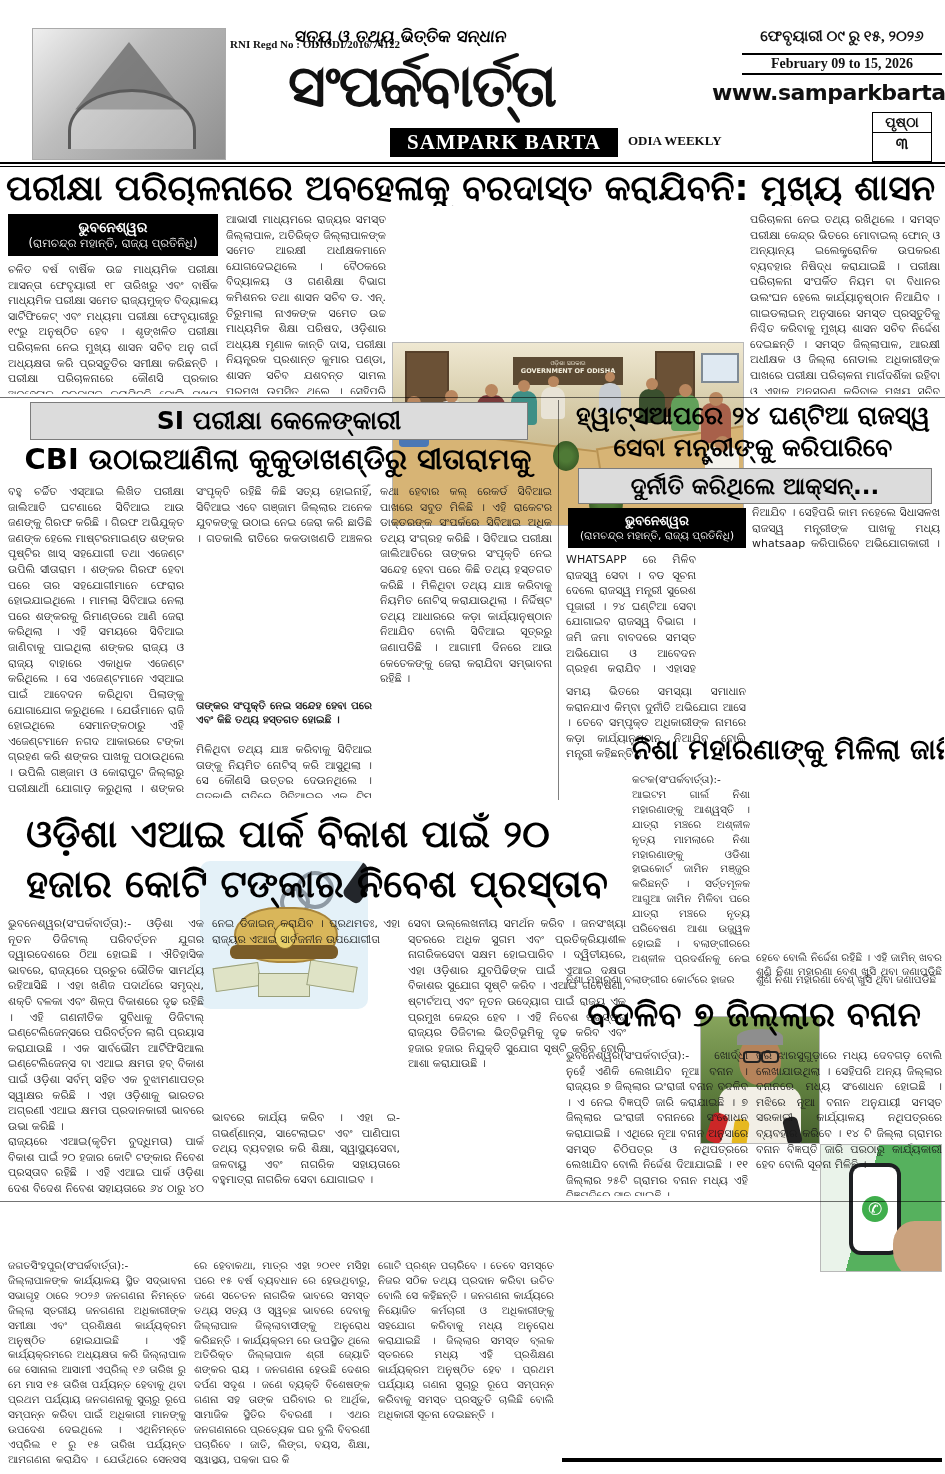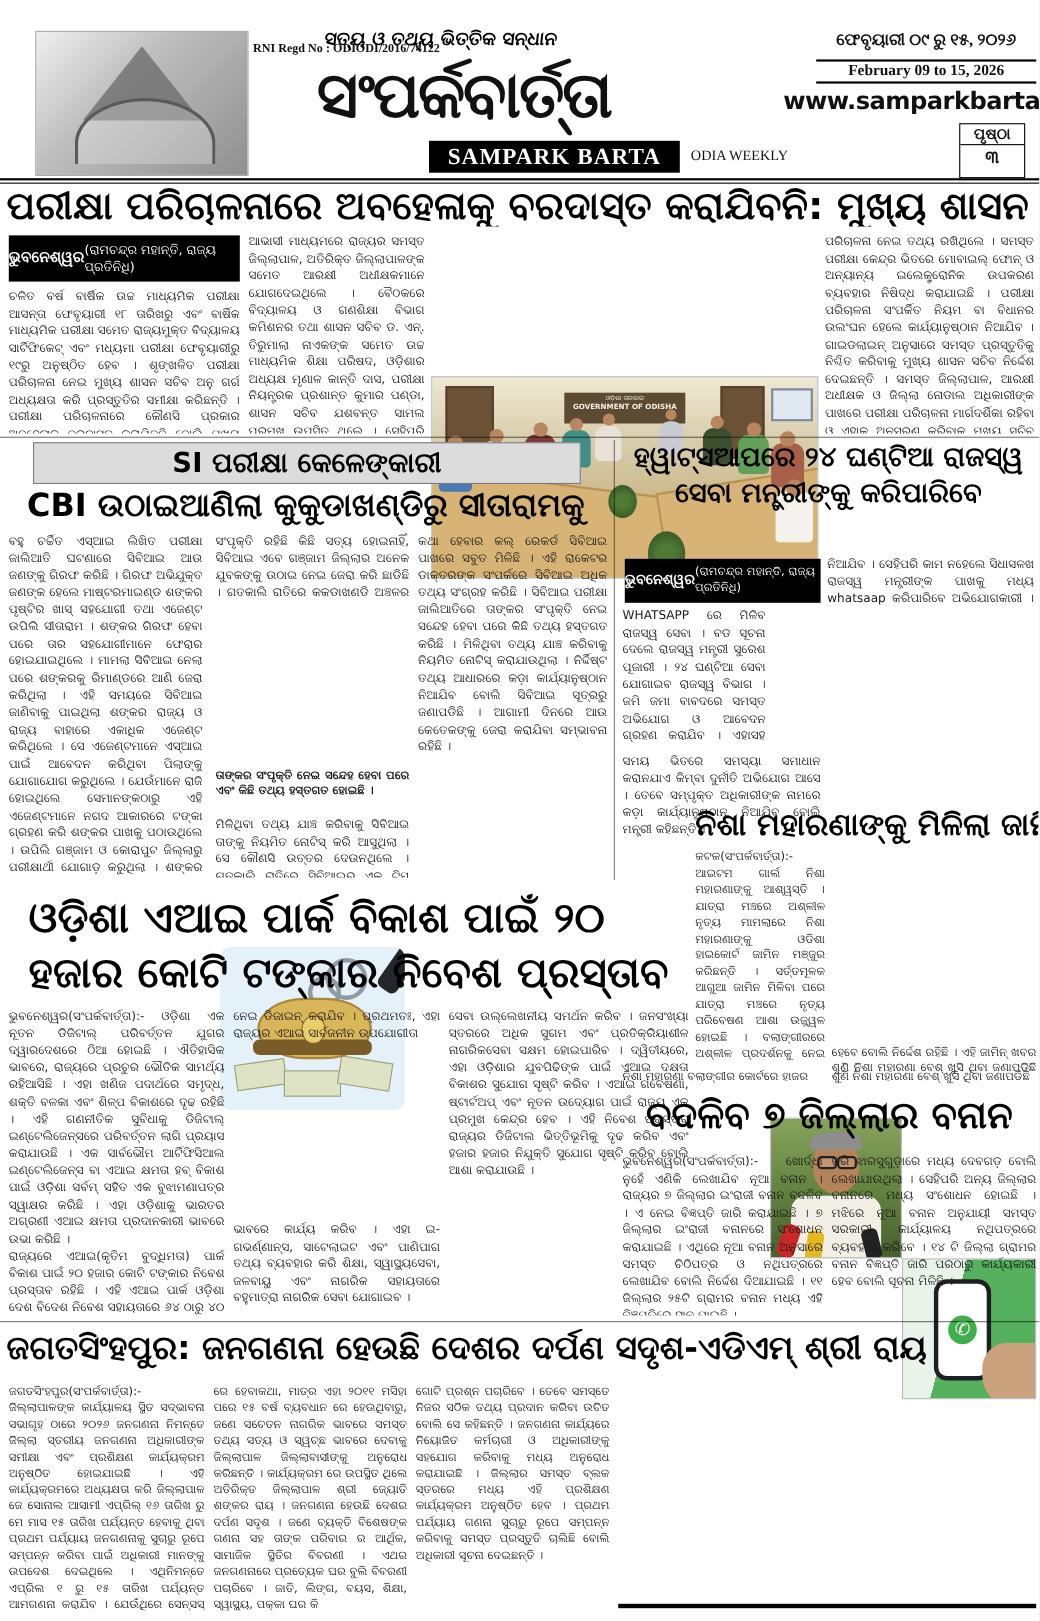--- a/index.html
+++ b/index.html
@@ -2,21 +2,21 @@
 <html><head>
 <meta charset="utf-8">
 <style>
   html,body{margin:0;padding:0;background:#e9e9e9;}
   #page{position:relative;width:945px;height:1474px;margin:0 auto;background:#fff;
         font-family:"DejaVu Sans",sans-serif;color:#111;overflow:hidden;}
   .abs{position:absolute;}
   .col{font-size:11px;line-height:1.42;text-align:justify;overflow:hidden;color:#1a1a1a;}
   .hl{font-weight:bold;color:#000;overflow:hidden;}
   .center{text-align:center;}
-  .bylinebox{background:#000;color:#fff;display:flex;flex-direction:row;justify-content:center;align-items:center;overflow:hidden;}
+  .bylinebox{background:#000;color:#fff;display:flex;flex-direction:column;justify-content:center;align-items:center;overflow:hidden;}
   .bl1{font-size:14px;font-weight:bold;line-height:1.25;}
   .bl2{font-size:11.5px;line-height:1.3;}
   .graybox{background:#dcdcdc;border:1px solid #7c7c7c;display:flex;align-items:center;justify-content:center;overflow:hidden;}
   .rule{background:#000;}
   .photo{overflow:hidden;border:1px solid #b9b9b9;}
   .person{position:absolute;border-radius:10px 10px 4px 4px;}
   .person::before{content:"";position:absolute;top:-11px;left:28%;width:46%;padding-top:46%;border-radius:50%;background:#b9875f;}
   .capttxt{font-size:10.5px;line-height:1.35;text-align:justify;color:#1a1a1a;overflow:hidden;}
   
   .mast-odia{font-weight:bold;letter-spacing:-2px;}
@@ -64,21 +64,21 @@
 <div id="page">
 
   <div class="abs logoart" style="left:32px;top:28px;width:192px;height:130px;">
     <div class="temple"></div>
     <div class="arch"></div>
   </div>
   <div class="abs" style="left:230px;top:38px;width:240px;font-family:'Liberation Serif',serif;font-size:11px;font-weight:bold;">RNI Regd No : ODIODI/2016/74122</div>
   <div class="abs hl" style="left:295px;top:26px;width:260px;font-size:17px;transform:skewX(-6deg);">ସତ୍ୟ ଓ ତଥ୍ୟ ଭିତ୍ତିକ ସନ୍ଧାନ</div>
   <div class="abs mast-odia" style="left:288px;top:52px;width:390px;height:78px;font-size:58px;line-height:1.2;white-space:nowrap;overflow:hidden;">ସଂପର୍କବାର୍ତ୍ତା</div>
   <div class="abs mast-black" style="left:390px;top:128px;width:228px;height:29px;font-size:21px;letter-spacing:1px;">SAMPARK BARTA</div>
-  <div class="abs" style="left:628px;top:133px;font-family:'Liberation Serif',serif;font-size:13px;font-weight:normal;">ODIA WEEKLY</div>
+  <div class="abs" style="left:628px;top:133px;font-family:'Liberation Serif',serif;font-size:13px;font-weight:bold;">ODIA WEEKLY</div>
 
   <div class="abs center" style="left:742px;top:28px;width:200px;">
     <div style="font-size:15px;font-weight:bold;font-family:Liberation Serif, serif;">ଫେବୃୟାରୀ ୦୯ ରୁ ୧୫, ୨୦୨୬</div>
     <div class="datebox" style="margin-top:8px;padding:1px 0;font-family:'Liberation Serif',serif;font-size:14px;font-weight:bold;">February 09 to 15, 2026</div>
   </div>
   <div class="abs" style="left:712px;top:80px;width:232px;font-size:22px;font-weight:bold;letter-spacing:-0.5px;"><a href="#">www.samparkbarta.in</a></div>
   <div class="abs pagebox" style="left:872px;top:112px;width:58px;height:48px;">
     <div style="font-size:14px;font-weight:bold;border-bottom:1.5px solid #000;padding:1px 0;">ପୃଷ୍ଠା</div>
     <div style="font-size:16px;font-weight:bold;padding-top:1px;">୩</div>
   </div>
@@ -141,20 +141,23 @@
     <div class="money" style="left:108px;top:102px;width:46px;height:24px;transform:rotate(9deg);"></div>
     <div class="cap-top" style="left:34px;top:46px;width:100px;height:52px;"></div>
     <div class="cap-band" style="left:30px;top:84px;width:108px;height:14px;"></div>
     <div class="badge" style="left:74px;top:62px;width:20px;height:24px;"></div>
   </div>
   <div class="abs capttxt" style="left:196px;top:698px;width:176px;height:42px;font-weight:bold;">ତାଙ୍କର ସଂପୃକ୍ତି ନେଇ ସନ୍ଦେହ ହେବା ପରେ ଏବଂ କିଛି ତଥ୍ୟ ହସ୍ତଗତ ହୋଇଛି ।</div>
   <div class="abs col" style="left:196px;top:742px;width:176px;height:56px;">ମିଳିଥିବା ତଥ୍ୟ ଯାଞ୍ଚ କରିବାକୁ ସିବିଆଇ ତାଙ୍କୁ ନିୟମିତ ନୋଟିସ୍ କରି ଆସୁଥିଲା । ସେ କୌଣସି ଉତ୍ତର ଦେଉନଥିଲେ । ଗତକାଲି ରାତିରେ ସିବିଆଇର ଏକ ଟିମ୍ ତାଙ୍କ ଘରେ ପହଞ୍ଚିବା ପରେ</div>
   <div class="abs col" style="left:380px;top:484px;width:172px;height:314px;">କଥା ହେବାର କଲ୍ ରେକର୍ଡ ସିବିଆଇ ପାଖରେ ସବୁତ ମିଳିଛି । ଏହି ରାକେଟର ଡାକ୍ତରଙ୍କ ସଂପର୍କରେ ସିବିଆଇ ଅଧିକ ତଥ୍ୟ ସଂଗ୍ରହ କରିଛି । ସିବିଆଇ ପରୀକ୍ଷା ଜାଲିଆତିରେ ତାଙ୍କର ସଂପୃକ୍ତି ନେଇ ସନ୍ଦେହ ହେବା ପରେ କିଛି ତଥ୍ୟ ହସ୍ତଗତ କରିଛି । ମିଳିଥିବା ତଥ୍ୟ ଯାଞ୍ଚ କରିବାକୁ ନିୟମିତ ନୋଟିସ୍ କରାଯାଉଥିଲା । ନିର୍ଦ୍ଦିଷ୍ଟ ତଥ୍ୟ ଆଧାରରେ କଡ଼ା କାର୍ଯ୍ୟାନୁଷ୍ଠାନ ନିଆଯିବ ବୋଲି ସିବିଆଇ ସୂତ୍ରରୁ ଜଣାପଡିଛି । ଆଗାମୀ ଦିନରେ ଆଉ କେତେକଙ୍କୁ ଜେରା କରାଯିବା ସମ୍ଭାବନା ରହିଛି ।</div>
 
   <div class="abs hl center" style="left:564px;top:400px;width:378px;height:66px;font-size:25px;line-height:1.28;">ହ୍ୱାଟ୍ସଆପରେ ୨୪ ଘଣ୍ଟିଆ ରାଜସ୍ୱ ସେବା ମନ୍ତ୍ରୀଙ୍କୁ କରିପାରିବେ ସିଧାସଳଖ ଅଭିଯୋଗ</div>
+  <div class="abs graybox" style="left:578px;top:468px;width:352px;height:34px;">
+    <span class="hl" style="font-size:23px;">ଦୁର୍ନୀତି କରିଥିଲେ ଆକ୍ସନ୍...</span>
+  </div>
   <div class="abs bylinebox" style="left:568px;top:508px;width:178px;height:40px;">
     <div class="bl1" style="font-size:13px;">ଭୁବନେଶ୍ୱର</div>
     <div class="bl2" style="font-size:10.5px;">(ରାମଚନ୍ଦ୍ର ମହାନ୍ତି, ରାଜ୍ୟ ପ୍ରତିନିଧି)</div>
   </div>
   <div class="abs col" style="left:752px;top:505px;width:188px;height:46px;">ନିଆଯିବ । ସେହିପରି କାମ ନହେଲେ ସିଧାସଳଖ ରାଜସ୍ୱ ମନ୍ତ୍ରୀଙ୍କ ପାଖକୁ ମଧ୍ୟ whatsaap କରିପାରିବେ ଅଭିଯୋଗକାରୀ । ଆସନ୍ତାକାଲି whatsapp ସେବାକୁ ସ୍ୱତନ୍ତ୍ର କାର୍ଯ୍ୟକ୍ରମ</div>
   <div class="abs col" style="left:566px;top:552px;width:130px;height:128px;">WHATSAPP ରେ ମିଳିବ ରାଜସ୍ୱ ସେବା । ବଡ ସୂଚନା ଦେଲେ ରାଜସ୍ୱ ମନ୍ତ୍ରୀ ସୁରେଶ ପୂଜାରୀ । ୨୪ ଘଣ୍ଟିଆ ସେବା ଯୋଗାଇବ ରାଜସ୍ୱ ବିଭାଗ । ଜମି ଜମା ବାବଦରେ ସମସ୍ତ ଅଭିଯୋଗ ଓ ଆବେଦନ ଗ୍ରହଣ କରାଯିବ । ଏହାସହ ସମୟ ସୀମା ମଧ୍ୟରେ ସମସ୍ୟାର ସମାଧାନ କରାଯିବ । ଏହାଦ୍ୱାରା ଦୁର୍ନୀତି ବନ୍ଦ ହେବା ସହ ବାରମ୍ବାର ଲୋକଙ୍କୁ ତହସିଲ ଅଫିସକୁ ଦୌଡ଼ିବାକୁ ପଡ଼ିବ ନାହିଁ ।</div>
 
   <div class="abs photo ph-minister" style="left:700px;top:552px;width:118px;height:126px;">
     <div class="shirt" style="left:18px;top:70px;width:82px;height:56px;"></div>
     <div class="head" style="left:38px;top:18px;width:42px;height:50px;"></div>
@@ -192,21 +195,20 @@
   <div class="abs col" style="left:212px;top:1110px;width:188px;height:86px;">ଭାବରେ କାର୍ଯ୍ୟ କରିବ । ଏହା ଇ-ଗଭର୍ଣ୍ଣାନ୍ସ, ସାଟେଲାଇଟ ଏବଂ ପାଣିପାଗ ତଥ୍ୟ ବ୍ୟବହାର କରି ଶିକ୍ଷା, ସ୍ୱାସ୍ଥ୍ୟସେବା, ଜଳବାୟୁ ଏବଂ ନାଗରିକ ସହାୟତାରେ ବହୁମାତ୍ରା ନାଗରିକ ସେବା ଯୋଗାଇବ ।</div>
   <div class="abs col" style="left:408px;top:916px;width:218px;height:280px;">ସେବା ଉଲ୍ଲେଖନୀୟ ସମର୍ଥନ କରିବ । ଜନସଂଖ୍ୟା ସ୍ତରରେ ଅଧିକ ସୁଗମ ଏବଂ ପ୍ରତିକ୍ରିୟାଶୀଳ ନାଗରିକସେବା ସକ୍ଷମ ହୋଇପାରିବ । ଦ୍ୱିତୀୟରେ, ଏହା ଓଡ଼ିଶାର ଯୁବପିଢିଙ୍କ ପାଇଁ ଏଆଇ ଦକ୍ଷତା ବିକାଶର ସୁଯୋଗ ସୃଷ୍ଟି କରିବ । ଏଆଇ ଗବେଷଣା, ଷ୍ଟାର୍ଟଅପ୍ ଏବଂ ନୂତନ ଉଦ୍ୟୋଗ ପାଇଁ ରାଜ୍ୟ ଏକ ପ୍ରମୁଖ କେନ୍ଦ୍ର ହେବ । ଏହି ନିବେଶ ପ୍ରସ୍ତାବ ରାଜ୍ୟର ଡିଜିଟାଲ ଭିତ୍ତିଭୂମିକୁ ଦୃଢ କରିବ ଏବଂ ହଜାର ହଜାର ନିଯୁକ୍ତି ସୁଯୋଗ ସୃଷ୍ଟି କରିବ ବୋଲି ଆଶା କରାଯାଉଛି ।</div>
 
   <div class="abs capttxt" style="left:566px;top:972px;width:182px;height:16px;white-space:nowrap;">ନିଶା ମହାରଣା ବଲାଙ୍ଗୀର କୋର୍ଟରେ ହାଜର</div>
   <div class="abs capttxt" style="left:756px;top:972px;width:186px;height:16px;white-space:nowrap;">ଶୁଣି ନିଶା ମହାରଣା ବେଶ୍ ଖୁସି ଥିବା ଜଣାପଡିଛି ।</div>
   <div class="abs hl center" style="left:566px;top:994px;width:376px;height:44px;font-size:34px;white-space:nowrap;">ବଦଳିବ ୭ ଜିଲ୍ଲାର ବନାନ</div>
   <div class="abs col" style="left:566px;top:1048px;width:182px;height:148px;">ଭୁବନେଶ୍ୱର(ସଂପର୍କବାର୍ତ୍ତା):- ଖୋର୍ଦ୍ଧା ନୁହେଁ ଏଣିକି ଲେଖାଯିବ ନୂଆ ବନାନ । ରାଜ୍ୟର ୭ ଜିଲ୍ଲାର ଇଂରାଜୀ ବନାନ ବଦଳିବ । ଏ ନେଇ ବିଜ୍ଞପ୍ତି ଜାରି କରାଯାଇଛି । ୭ ଜିଲ୍ଲାର ଇଂରାଜୀ ବନାନରେ ସଂଶୋଧନ କରାଯାଇଛି । ଏଥିରେ ନୂଆ ବନାନ ଅନୁସାରେ ସମସ୍ତ ଚିଠିପତ୍ର ଓ ନଥିପତ୍ରରେ ଲେଖାଯିବ ବୋଲି ନିର୍ଦ୍ଦେଶ ଦିଆଯାଇଛି । ୧୧ ଜିଲ୍ଲାର ୨୫ଟି ଗ୍ରାମର ବନାନ ମଧ୍ୟ ଏହି ବିଜ୍ଞପ୍ତିରେ ସ୍ଥାନ ପାଇଛି ।</div>
   <div class="abs col" style="left:756px;top:1048px;width:186px;height:148px;">ଜରି ଝାରସୁଗୁଡ଼ାରେ ମଧ୍ୟ ଦେବଗଡ଼ ବୋଲି ଲେଖାଯାଉଥିଲା । ସେହିପରି ଅନ୍ୟ ଜିଲ୍ଲାର ବନାନରେ ମଧ୍ୟ ସଂଶୋଧନ ହୋଇଛି । ମଝିରେ ନୂଆ ବନାନ ଅନୁଯାୟୀ ସମସ୍ତ ସରକାରୀ କାର୍ଯ୍ୟାଳୟ ନଥିପତ୍ରରେ ବ୍ୟବହାର କରିବେ । ୧୪ ଟି ଜିଲ୍ଲା ଗ୍ରାମର ବନାନ ବିଜ୍ଞପ୍ତି ଜାରି ପରଠାରୁ କାର୍ଯ୍ୟକାରୀ ହେବ ବୋଲି ସୂଚନା ମିଳିଛି ।</div>
 
   <div class="abs rule" style="left:0;top:1201px;width:945px;height:1px;opacity:.55;"></div>
-  <div class="abs hl" style="left:6px;top:1208px;width:936px;height:42px;font-size:30px;white-space:nowrap;">ଜଗତସିଂହପୁର: ଜନଗଣନା ହେଉଛି ଦେଶର ଦର୍ପଣ ସଦୃଶ-ଏଡିଏମ୍ ଶ୍ରୀ ରାୟ</div>
 
   <div class="abs col" style="left:8px;top:1258px;width:178px;height:206px;font-size:10.5px;">ଜଗତସିଂହପୁର(ସଂପର୍କବାର୍ତ୍ତା):- ଜିଲ୍ଲାପାଳଙ୍କ କାର୍ଯ୍ୟାଳୟ ସ୍ଥିତ ସଦ୍ଭାବନା ସଭାଗୃହ ଠାରେ ୨୦୨୬ ଜନଗଣନା ନିମନ୍ତେ ଜିଲ୍ଲା ସ୍ତରୀୟ ଜନଗଣନା ଅଧିକାରୀଙ୍କ ସମୀକ୍ଷା ଏବଂ ପ୍ରଶିକ୍ଷଣ କାର୍ଯ୍ୟକ୍ରମ ଅନୁଷ୍ଠିତ ହୋଇଯାଇଛି । ଏହି କାର୍ଯ୍ୟକ୍ରମରେ ଅଧ୍ୟକ୍ଷତା କରି ଜିଲ୍ଲାପାଳ ଜେ ସୋନାଲ ଆସାମୀ ଏପ୍ରିଲ୍ ୧୬ ତାରିଖ ରୁ ମେ ମାସ ୧୫ ତାରିଖ ପର୍ଯ୍ୟନ୍ତ ହେବାକୁ ଥିବା ପ୍ରଥମ ପର୍ଯ୍ୟାୟ ଜନଗଣନାକୁ ସୁଚାରୁ ରୂପେ ସମ୍ପନ୍ନ କରିବା ପାଇଁ ଅଧିକାରୀ ମାନଙ୍କୁ ଉପଦେଶ ଦେଇଥିଲେ । ଏଥିନିମନ୍ତେ ଏପ୍ରିଲ ୧ ରୁ ୧୫ ତାରିଖ ପର୍ଯ୍ୟନ୍ତ ଆମଗଣନା କରାଯିବ । ଯେଉଁଥିରେ ସେନ୍ସସ୍ ପୋର୍ଟାଲ ରେ ଲଗ୍ ଇନ୍ କରି ଯେ କୌଣସି ବ୍ୟକ୍ତି ନିଜର ସମସ୍ତ ତଥ୍ୟ ଅପଲୋଡ଼ କରିପାରିବେ । ଯଦିଓ ଜନ ଗଣନା ଭାରତ ରେ ପ୍ରତି ୧୦ ବର୍ଷ</div>
   <div class="abs col" style="left:194px;top:1258px;width:176px;height:206px;font-size:10.5px;">ରେ ହେବାକଥା, ମାତ୍ର ଏହା ୨୦୧୧ ମସିହା ପରେ ୧୫ ବର୍ଷ ବ୍ୟବଧାନ ରେ ହେଉଥିବାରୁ, ଜଣେ ସଚେତନ ନାଗରିକ ଭାବରେ ସମସ୍ତ ତଥ୍ୟ ସତ୍ୟ ଓ ସ୍ୱଚ୍ଛ ଭାବରେ ଦେବାକୁ ଜିଲ୍ଲାପାଳ ଜିଲ୍ଲାବାସୀଙ୍କୁ ଅନୁରୋଧ କରିଛନ୍ତି । କାର୍ଯ୍ୟକ୍ରମ ରେ ଉପସ୍ଥିତ ଥିଲେ ଅତିରିକ୍ତ ଜିଲ୍ଲାପାଳ ଶ୍ରୀ ଜ୍ୟୋତି ଶଙ୍କର ରାୟ । ଜନଗଣନା ହେଉଛି ଦେଶର ଦର୍ପଣ ସଦୃଶ । ଜଣେ ବ୍ୟକ୍ତି ବିଶେଷଙ୍କ ଗଣନା ସହ ତାଙ୍କ ପରିବାର ର ଆର୍ଥିକ, ସାମାଜିକ ସ୍ଥିତିର ବିବରଣୀ । ଏଥର ଜନଗଣନାରେ ପ୍ରତ୍ୟେକ ଘର ବୁଲି ବିବରଣୀ ପଚାରିବେ । ଜାତି, ଲିଙ୍ଗ, ବୟସ, ଶିକ୍ଷା, ସ୍ୱାସ୍ଥ୍ୟ, ପକ୍କା ଘର କି</div>
   <div class="abs col" style="left:378px;top:1258px;width:176px;height:206px;font-size:10.5px;">ଗୋଟି ପ୍ରଶ୍ନ ପଚାରିବେ । ତେବେ ସମସ୍ତେ ନିଜର ସଠିକ ତଥ୍ୟ ପ୍ରଦାନ କରିବା ଉଚିତ ବୋଲି ସେ କହିଛନ୍ତି । ଜନଗଣନା କାର୍ଯ୍ୟରେ ନିୟୋଜିତ କର୍ମଚାରୀ ଓ ଅଧିକାରୀଙ୍କୁ ସହଯୋଗ କରିବାକୁ ମଧ୍ୟ ଅନୁରୋଧ କରାଯାଇଛି । ଜିଲ୍ଲାର ସମସ୍ତ ବ୍ଲକ ସ୍ତରରେ ମଧ୍ୟ ଏହି ପ୍ରଶିକ୍ଷଣ କାର୍ଯ୍ୟକ୍ରମ ଅନୁଷ୍ଠିତ ହେବ । ପ୍ରଥମ ପର୍ଯ୍ୟାୟ ଗଣନା ସୁଚାରୁ ରୂପେ ସମ୍ପନ୍ନ କରିବାକୁ ସମସ୍ତ ପ୍ରସ୍ତୁତି ଚାଲିଛି ବୋଲି ଅଧିକାରୀ ସୂଚନା ଦେଇଛନ୍ତି ।</div>
 
   <div class="abs rule" style="left:562px;top:1458px;width:380px;height:4px;"></div>
 
 </div>
 
 </body></html>

